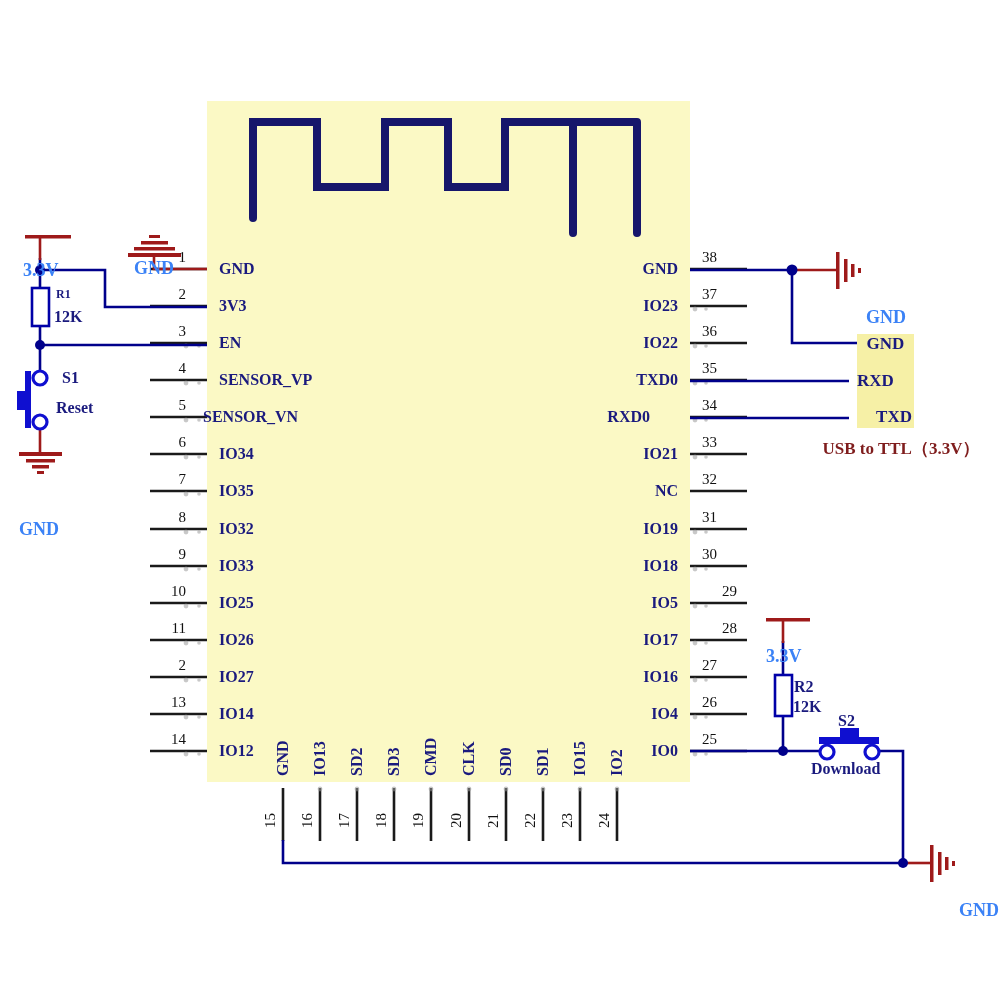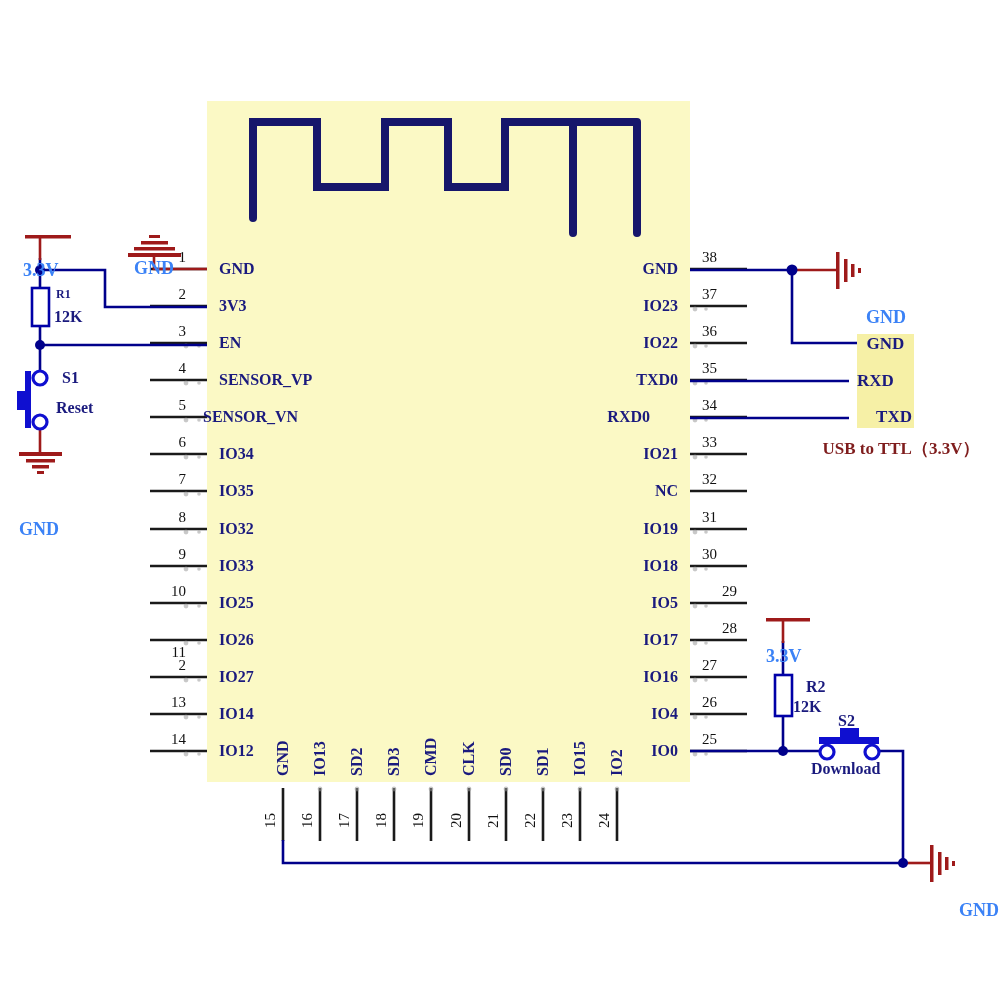--- a/index.html
+++ b/index.html
@@ -220,21 +220,21 @@
   <div class="lbl navy" style="left:56px;top:399px;font-size:16px;">Reset</div>
   <div class="lbl red" style="left:19px;top:472px;font-size:18px;">GND</div>
 
   <div class="lbl red" style="left:866px;top:260px;font-size:18px;">GND</div>
   <div class="lbl navy" style="left:857px;top:335px;width:57px;text-align:center;font-size:17px;">GND</div>
   <div class="lbl navy" style="left:857px;top:372px;width:57px;text-align:left;font-size:17px;">RXD</div>
   <div class="lbl navy" style="left:857px;top:408px;width:74px;text-align:center;font-size:17px;">TXD</div>
   <div class="lbl blue" style="left:806px;top:440px;width:190px;text-align:center;font-size:17px;">USB to TTL（3.3V）</div>
 
   <div class="lbl red" style="left:766px;top:599px;font-size:18px;">3.3V</div>
-  <div class="lbl navy" style="left:794px;top:678px;font-size:16px;padding-left:12px;">R2</div>
+  <div class="lbl navy" style="left:794px;top:678px;font-size:16px;">R2</div>
   <div class="lbl navy" style="left:793px;top:698px;font-size:16px;">12K</div>
   <div class="lbl navy" style="left:838px;top:712px;font-size:16px;">S2</div>
   <div class="lbl navy" style="left:811px;top:760px;font-size:16px;">Download</div>
   <div class="lbl red" style="left:959px;top:853px;font-size:18px;">GND</div>
 
   <div id="pin-text-layer">
       <div class="pin-num" style="left: 148px; top: 249px; width: 38px;">1</div>
       <div class="pin-lab" style="left: 219px; top: 260px;">GND</div>
       <div class="pin-num" style="left: 148px; top: 286px; width: 38px;">2</div>
       <div class="pin-lab" style="left: 219px; top: 297px;">3V3</div>
@@ -247,21 +247,21 @@
       <div class="pin-num" style="left: 148px; top: 434px; width: 38px;">6</div>
       <div class="pin-lab" style="left: 219px; top: 445px;">IO34</div>
       <div class="pin-num" style="left: 148px; top: 471px; width: 38px;">7</div>
       <div class="pin-lab" style="left: 219px; top: 482px;">IO35</div>
       <div class="pin-num" style="left: 148px; top: 509px; width: 38px;">8</div>
       <div class="pin-lab" style="left: 219px; top: 520px;">IO32</div>
       <div class="pin-num" style="left: 148px; top: 546px; width: 38px;">9</div>
       <div class="pin-lab" style="left: 219px; top: 557px;">IO33</div>
       <div class="pin-num" style="left: 148px; top: 583px; width: 38px;">10</div>
       <div class="pin-lab" style="left: 219px; top: 594px;">IO25</div>
-      <div class="pin-num" style="left: 148px; top: 620px; width: 38px; margin-top: 24px;">11</div>
+      <div class="pin-num" style="left: 148px; top: 620px; width: 38px;">11</div>
       <div class="pin-lab" style="left: 219px; top: 631px;">IO26</div>
       <div class="pin-num" style="left: 148px; top: 657px; width: 38px;">2</div>
       <div class="pin-lab" style="left: 219px; top: 668px;">IO27</div>
       <div class="pin-num" style="left: 148px; top: 694px; width: 38px;">13</div>
       <div class="pin-lab" style="left: 219px; top: 705px;">IO14</div>
       <div class="pin-num" style="left: 148px; top: 731px; width: 38px;">14</div>
       <div class="pin-lab" style="left: 219px; top: 742px;">IO12</div>
       <div class="pin-num rt" style="left: 702px; top: 249px; width: 34px;">38</div>
       <div class="pin-lab rt" style="left: 560px; top: 260px; width: 118px;">GND</div>
       <div class="pin-num rt" style="left: 702px; top: 286px; width: 34px;">37</div>

